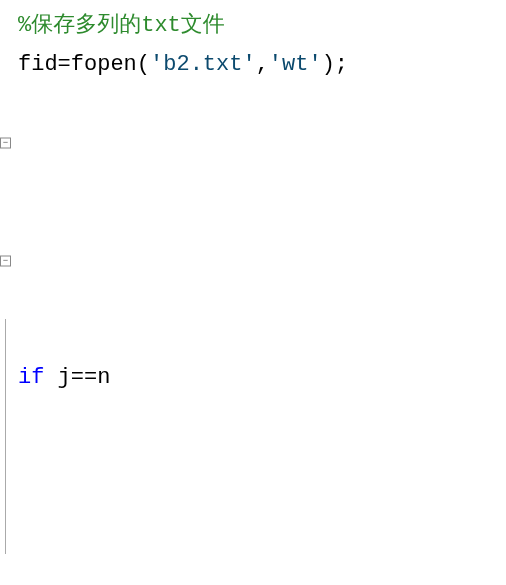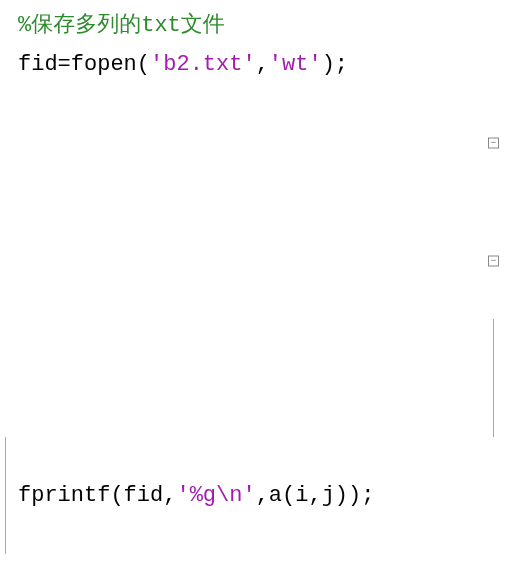--- a/index.html
+++ b/index.html
@@ -12,21 +12,20 @@
       font-size: 22px;
       background: #ffffff;
       padding: 6px 0;
       width: 506px;
       line-height: 1.78;
     }
     .code-line {
       display: flex;
       align-items: center;
       white-space: pre;
-      justify-content: flex-end;
     }
     .gutter {
       width: 18px;
       flex-shrink: 0;
       position: relative;
       height: 100%;
     }
     .fold-icon {
       position: absolute;
       left: 0;
@@ -49,21 +48,21 @@
       top: 0;
       bottom: 0;
       width: 1px;
       background: #aaa;
     }
     .code-content {
       flex: 1;
     }
     .comment { color: #2e8b2e; }
     .keyword { color: #0000ff; }
-    .string { color: #a21caf; }
+    .string { color: #0c4a6e; }
     .default { color: #000; }
   </style>
 </head>
 <body>
 
 <div class="code-editor">
 
   <div class="code-line">
     <span class="gutter"></span>
     <span class="code-content"><span class="comment">%保存多列的txt文件</span></span>
@@ -84,22 +83,22 @@
   <div class="code-line">
     <span class="gutter">
       <span class="fold-icon">−</span>
     </span>
   </div>
 
   <div class="code-line">
     <span class="gutter">
       <span class="fold-line"></span>
     </span>
+    <span class="code-content"><span class="keyword">if</span><span class="default"> j==n</span></span>
   </div>
 
   <div class="code-line">
     <span class="gutter">
       <span class="fold-line"></span>
     </span>
-    <span class="code-content"><span class="default">fprintf(fid,</span><span class="string">'%g\n'</span><span class="default">,a(i,j));</span></span>
   </div>
 
 </div>
 
 </body></html>

